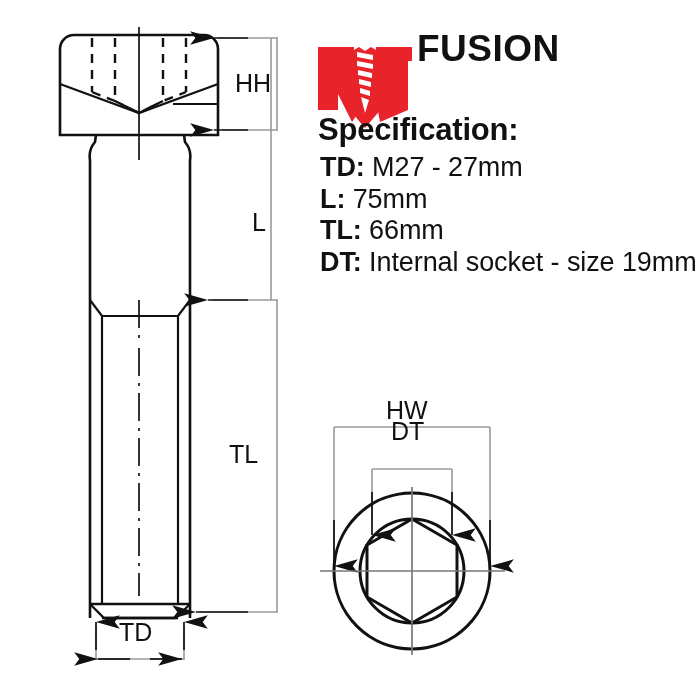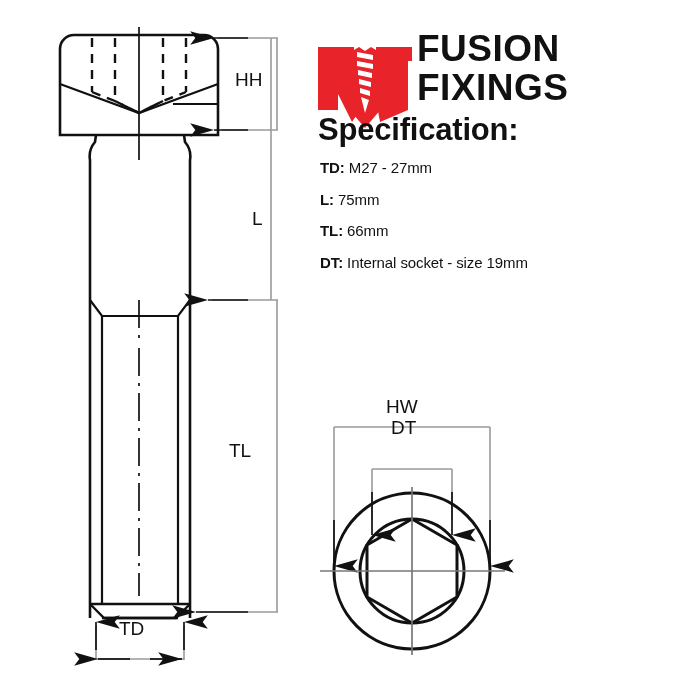--- a/index.html
+++ b/index.html
@@ -22,21 +22,21 @@
     font-weight:bold;
     letter-spacing:-0.2px;
     white-space:nowrap;
   }
   .spec-list{
     position:absolute;
     left:320px;top:152px;
     width:376px;
   }
   .spec-row{
-    font-size:15px;
+    font-size:27px;
     line-height:31.5px;
     white-space:nowrap;
     letter-spacing:-0.1px;
   }
   .spec-row .k{font-weight:bold;}
   .spec-row .v{font-weight:normal;}
 
   
   .wordmark{
     position:absolute;
@@ -44,21 +44,21 @@
     font-size:37px;
     font-weight:bold;
     line-height:39px;
     letter-spacing:0.5px;
     white-space:nowrap;
   }
 
   
   .dlabel{
     position:absolute;
-    font-size:19px;
+    font-size:25px;
     font-weight:normal;
     color:#111;
     white-space:nowrap;
   }
 </style>
 </head>
 <body>
 
 <div id="stage">
 
@@ -205,21 +205,20 @@
       <path d="M357,61 L373,64 L373,69 L357,66 Z"></path>
       <path d="M358,70 L372,73 L372,78 L358,75 Z"></path>
       <path d="M359,79 L371,82 L371,87 L359,84 Z"></path>
       <path d="M360,88 L370,91 L370,96 L360,93 Z"></path>
       <path d="M361,97 L369,100 L365,113 Z"></path>
     </g>
   </svg>
 
   <div class="wordmark">
     <div>FUSION</div>
-    <div>FIXINGS</div>
   </div>
 
   <div class="spec-head">Specification:</div>
 
   <div class="spec-list">
     <div class="spec-row">
       <span class="k">TD:</span>
       <span class="v">M27 - 27mm</span>
     </div>
     <div class="spec-row">

